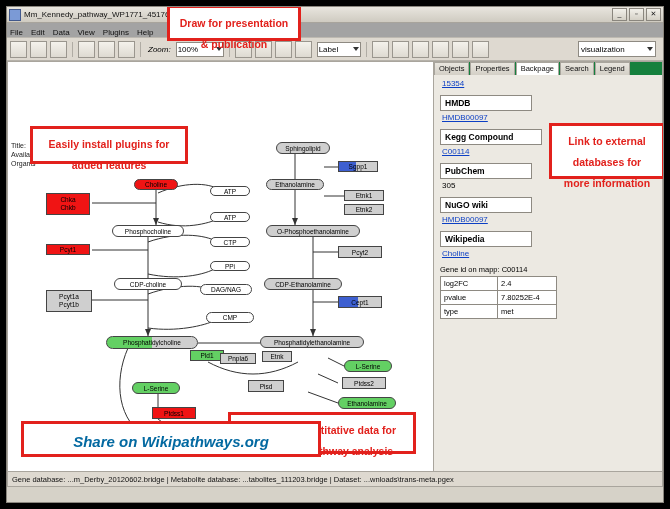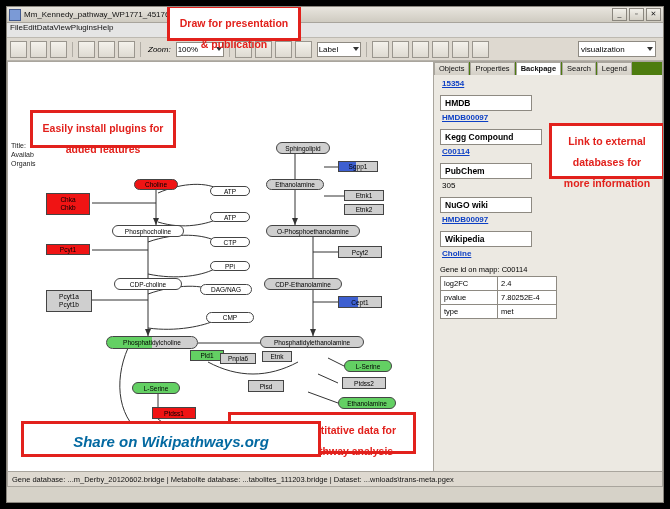--- a/index.html
+++ b/index.html
@@ -29,22 +29,22 @@
     background:#7b9ad6;border:1px solid #41588c;
   }
   .titlebar .tb-title { flex:1; white-space:nowrap; overflow:hidden; }
   .win-btns { display:flex; gap:2px; }
   .win-btn {
     width:13px;height:11px;background:linear-gradient(#f2f0ea,#d4d0c6);
     border:1px solid #8a867e; font-size:7px; line-height:10px; text-align:center; color:#222;
   }
   
   .menubar {
-    height:14px; background:#e5e5e5; border-bottom:1px solid #bdb9b1;
-    display:flex; align-items:flex-start; padding-left:3px; gap:0;
+    height:14px; background:#a3a3a3; border-bottom:1px solid #bdb9b1;
+    display:flex; align-items:flex-end; padding-left:3px; gap:8px;
     font-size:8px; color:#111;
   }
   
   .toolbar {
     height:22px; background:#ded9d0; border-bottom:1px solid #b5b1a9;
     display:flex; align-items:center; padding:0 3px; gap:3px;
   }
   .tb-sq {
     width:15px;height:15px;background:linear-gradient(#f4f2ec,#dedad1);
     border:1px solid #9a968e; position:relative;
@@ -66,33 +66,33 @@
   .body-row { display:flex; height:411px; }
   .canvas {
     position:relative;
     width:425px; background:#fff; border:1px solid #a9a59d;
     overflow:hidden;
   }
   .sidepanel {
     flex:1; background:#ece9e2; border:1px solid #a9a59d; border-left:none;
     display:flex; flex-direction:column;
   }
-  .tabs { display:flex; height:13px; background:#4d7c0f; }
+  .tabs { display:flex; height:13px; background:#15803d; }
   .tab {
     font-size:7.5px; padding:1px 4px; border:1px solid #a9a59d; border-bottom:none;
     background:linear-gradient(#e9e6df,#d3cfc6); margin-right:1px; color:#111;
   }
-  .tab.active { background:#fff; font-weight:bold; }
+  .tab.active { background:#fff; font-weight:normal; }
   .panel-content { flex:1; background:#ece9e2; padding:4px 6px; overflow:hidden; }
   .field-box {
     background:#fff; border:1px solid #8e8a82; font-weight:bold; font-size:8.5px;
     padding:2px 4px; margin-bottom:2px; width:82px;
   }
   .field-val { font-size:8px; margin:0 0 7px 2px; }
-  .link { color:#0c3fc4; text-decoration:underline;font-weight:bold; }
+  .link { color:#0c3fc4; text-decoration:underline; }
   .exp-title { font-weight:bold; font-size:9px; margin:4px 0 6px 0; }
   .gene-line { font-size:7.5px; margin-bottom:2px; }
   table.exp { border-collapse:collapse; font-size:7.5px; }
   table.exp td { border:1px solid #8e8a82; background:#fff; padding:1px 3px; height:11px; }
   table.exp td.k { width:50px; }
   table.exp td.v { width:52px; }
   
   .statusbar {
     height:14px; background:#ded9d0; border:1px solid #a9a59d; border-top:none;
     display:flex; align-items:center; font-size:7.5px; padding-left:4px; color:#111;
@@ -274,21 +274,21 @@
       <div class="node gray" style="left:334px;top:315px;width:44px;height:12px">Ptdss2</div>
       <div class="node rounded green" style="left:124px;top:320px;width:48px;height:12px">L-Serine</div>
       <div class="node rounded green" style="left:330px;top:335px;width:58px;height:12px">Ethanolamine</div>
       <div class="node" style="left:144px;top:345px;width:44px;height:12px;background:#f01414">Ptdss1</div>
 
       <div style="position:absolute;left:144px;top:366px;width:58px;height:18px;background:#f2e33c;border:2px solid #d4c400;display:flex;align-items:center;justify-content:center">
         <div style="width:14px;height:12px;background:#f01414;border:1px solid #7a0d0d"></div>
         <div style="width:14px;height:12px;background:#63d063;border:1px solid #1b6b1b;margin-left:2px"></div>
       </div>
 
-      <div class="anno" style="left:22px;top:48px;width:146px;height:38px">Easily install plugins for added features</div>
+      <div class="anno" style="left:22px;top:64px;width:158px;height:38px">Easily install plugins for added features</div>
       <div class="anno" style="left:220px;top:350px;width:188px;height:42px">Visualize quantitative data  for integrative pathway analysis</div>
     </div>
 
     <div class="sidepanel">
       <div class="tabs">
         <div class="tab">Objects</div>
         <div class="tab">Properties</div>
         <div class="tab active">Backpage</div>
         <div class="tab">Search</div>
         <div class="tab">Legend</div>

